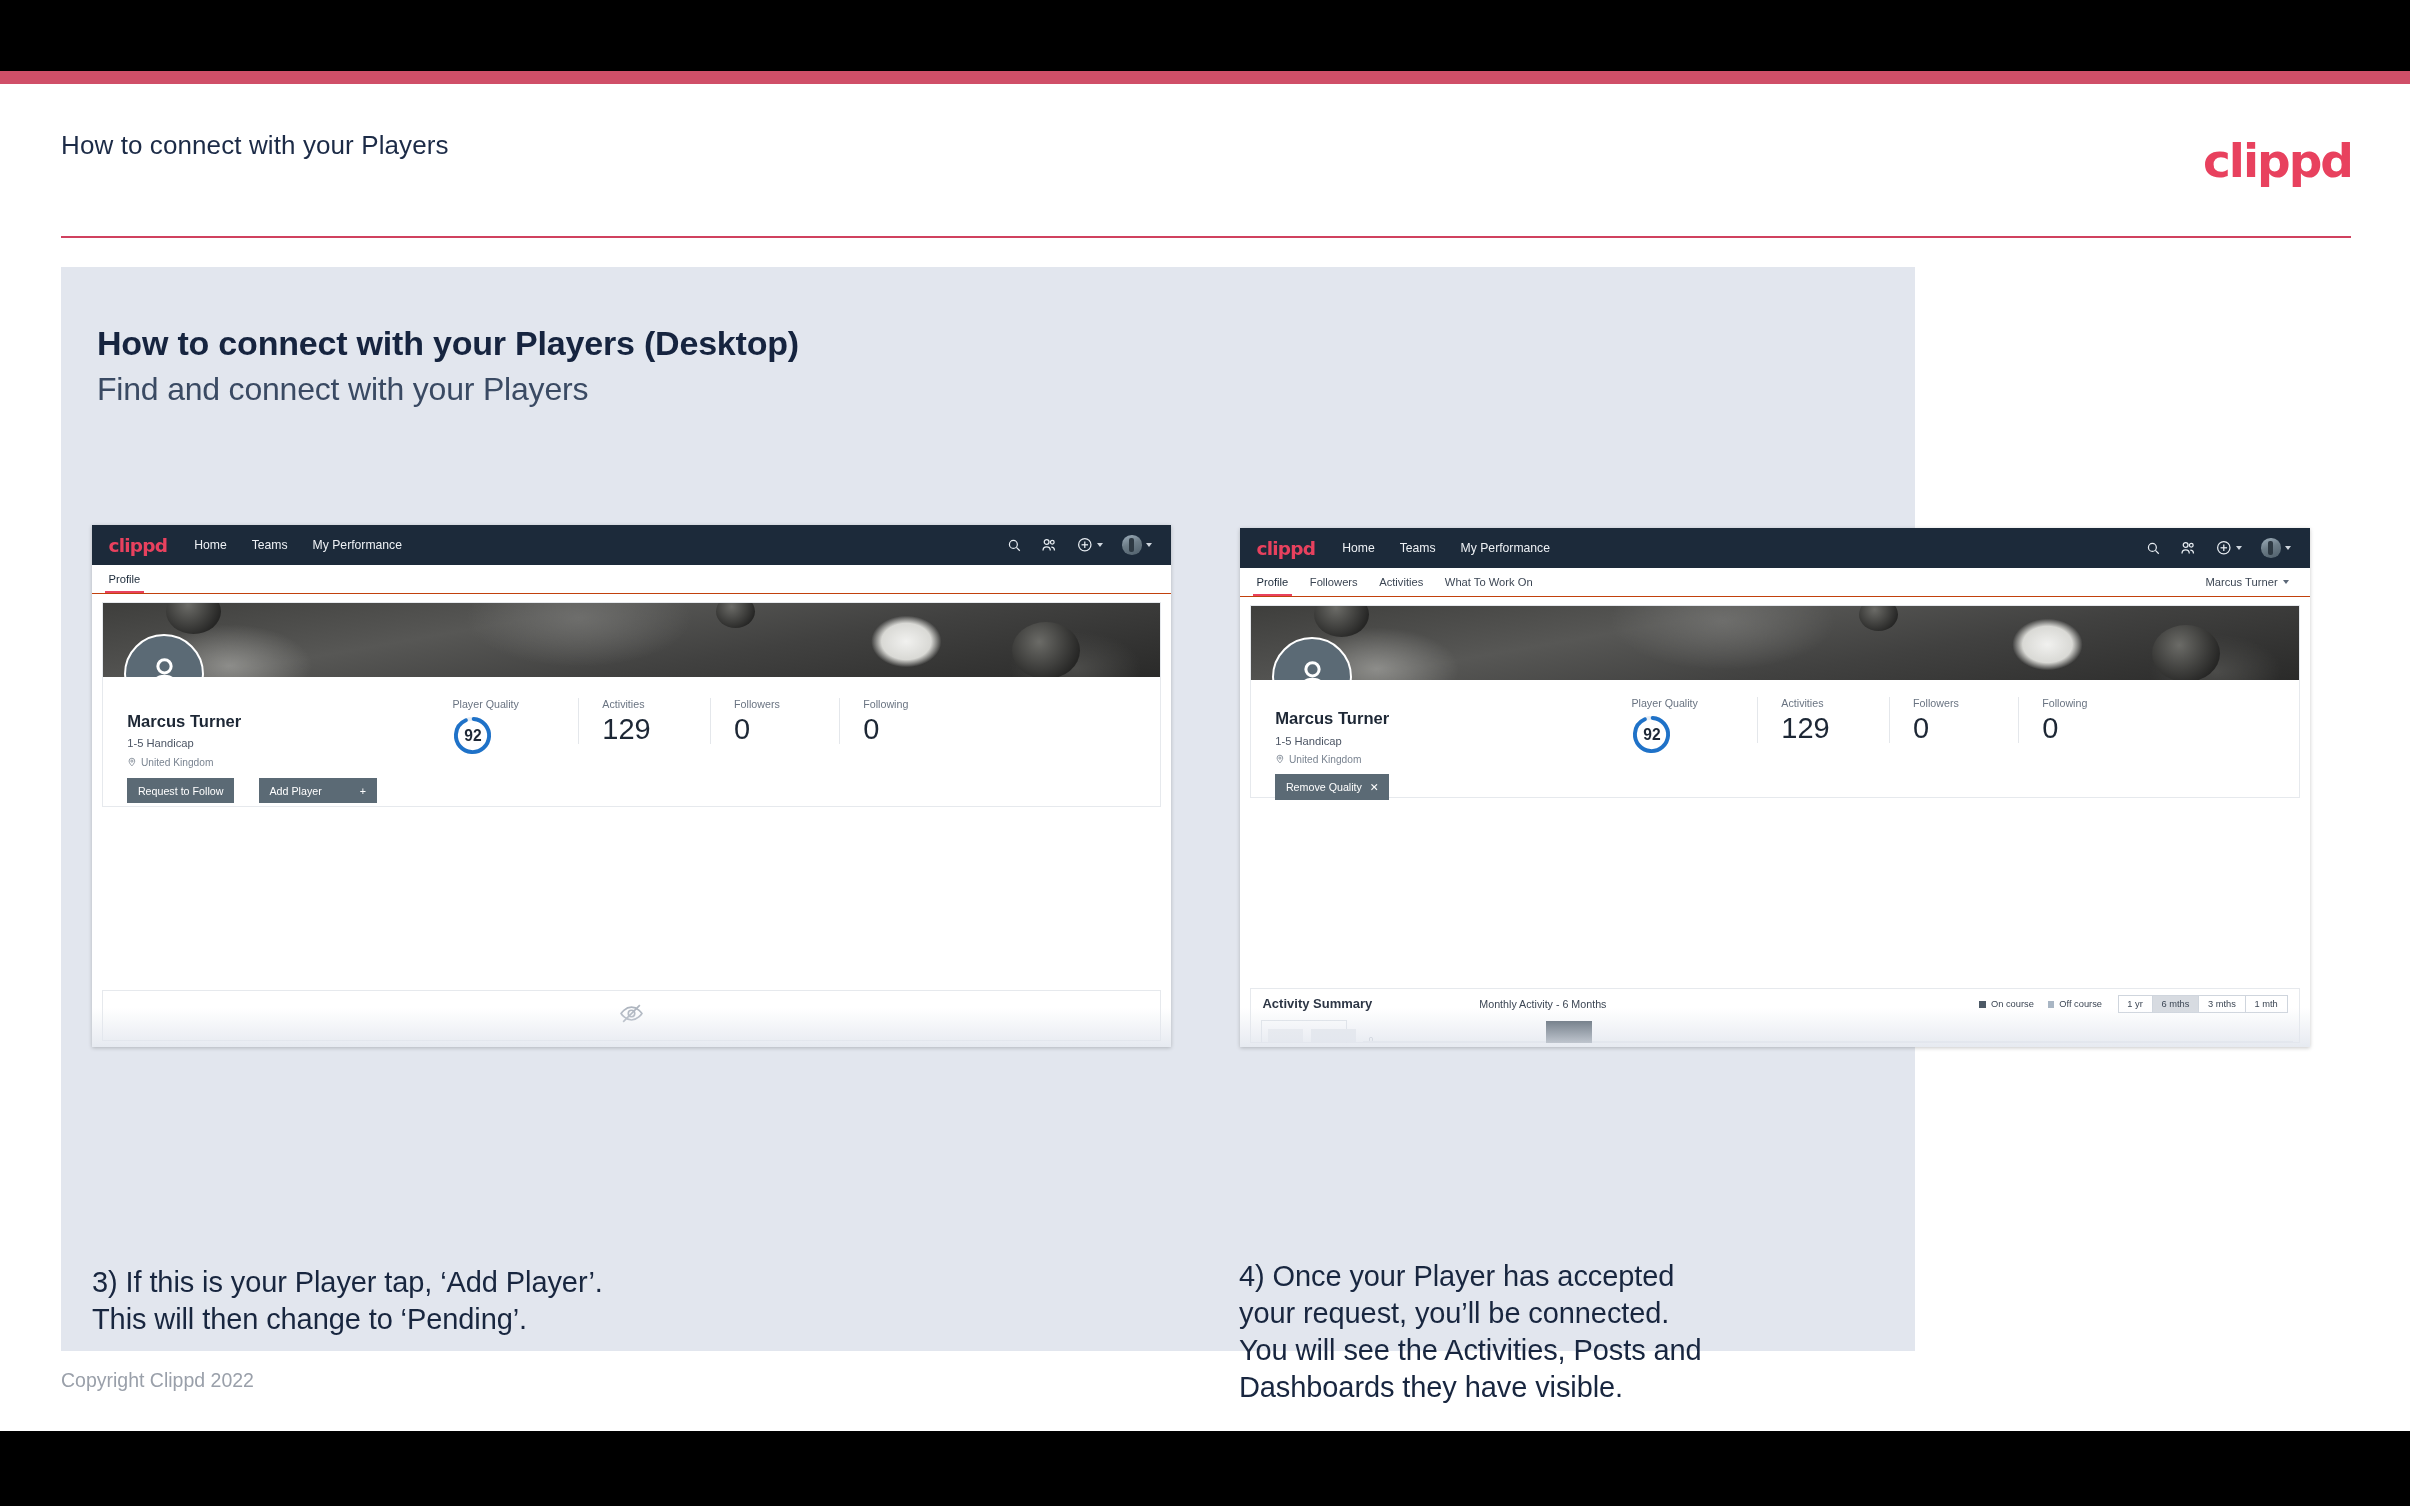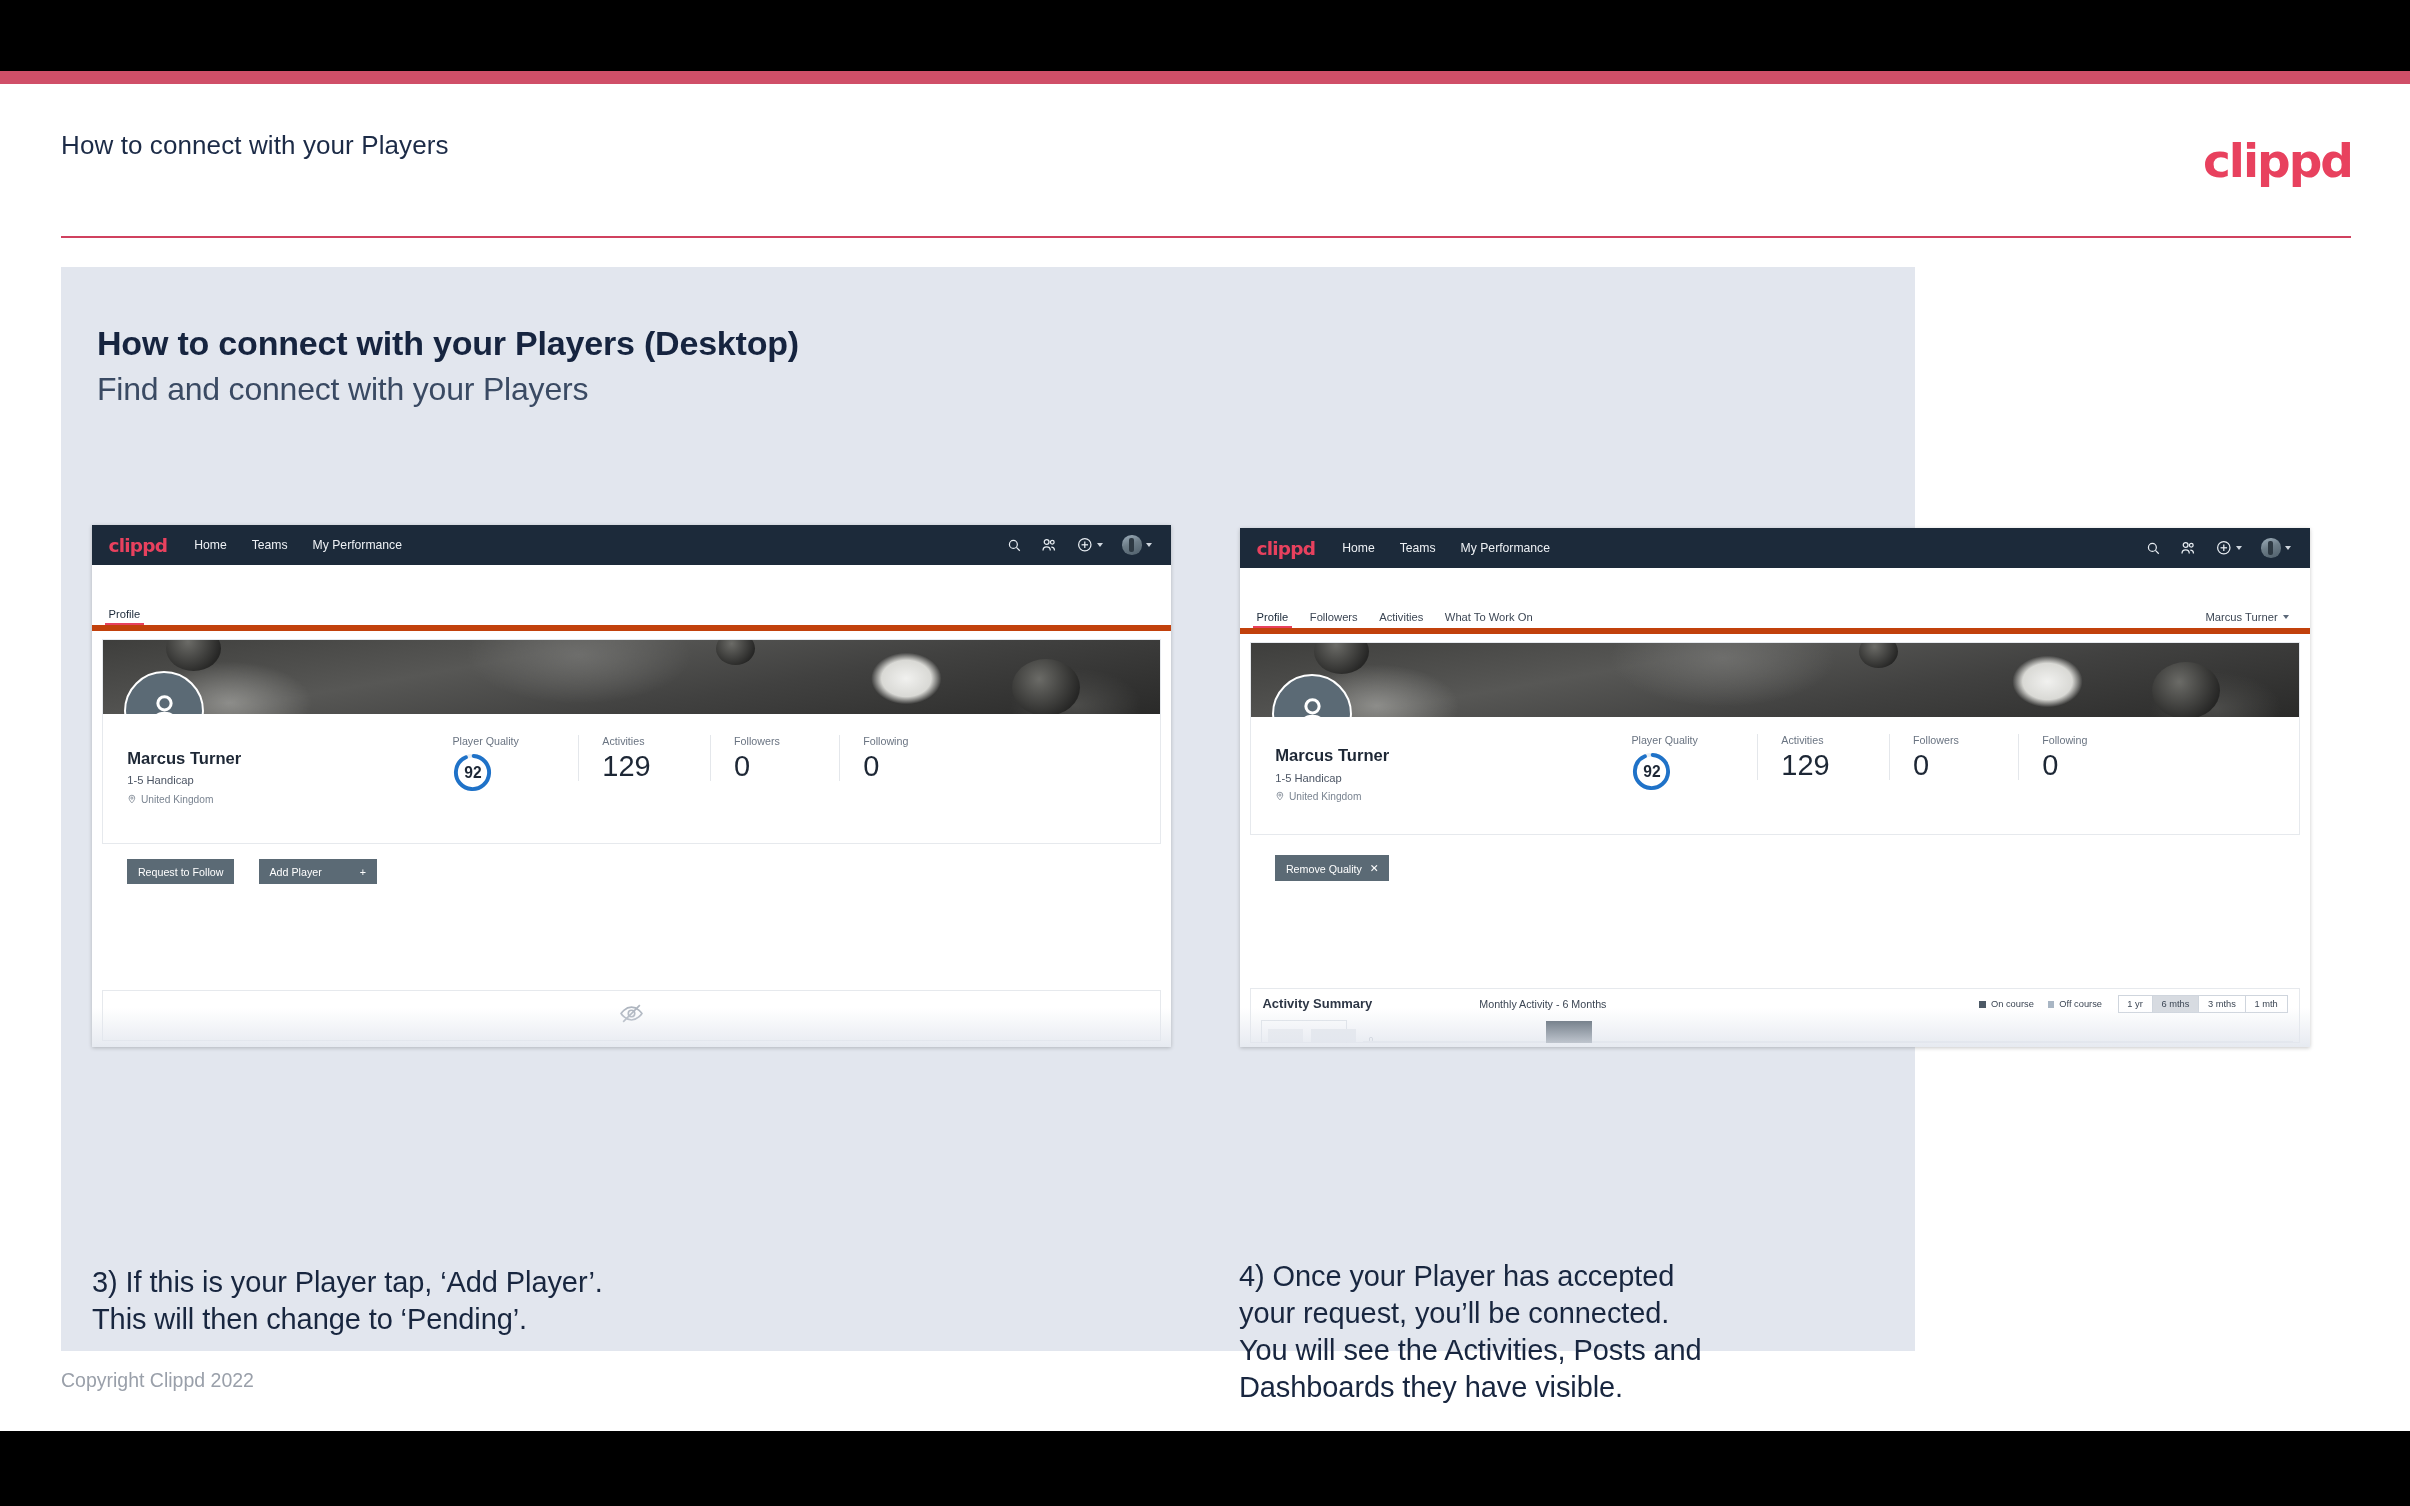--- a/index.html
+++ b/index.html
@@ -58,21 +58,21 @@
   .nav-logo { margin-left: 16.6px; font-size: 18.5px; font-weight: 800; color: #e8415e; letter-spacing: -0.8px; font-family: "DejaVu Sans", sans-serif; }
   .nav-links { display: flex; align-items: center; margin-left: 27px; gap: 25px; }
   .nav-link { font-size: 12.2px; color: #eef1f5; white-space: nowrap; }
   .nav-right { margin-left: auto; display: flex; align-items: center; gap: 19.5px; margin-right: 19.5px; }
   .nav-ico { display: flex; align-items: center; }
   .chev { width: 0; height: 0; border-left: 3.9px solid transparent; border-right: 3.9px solid transparent; border-top: 4.4px solid #cfd6de; margin-left: 3.9px; }
   .avatar-nav { width: 19.5px; height: 19.5px; border-radius: 50%; background: linear-gradient(160deg,#9fb0bd 0%,#6d7d88 45%,#4f5f6b 100%); position: relative; overflow: hidden; }
   .avatar-nav::after { content:""; position:absolute; left:6.8px; top:2.9px; width:4.9px; height:13.7px; background:#2e3a44; border-radius:2px; }
 
   
-  .tabbar { position: relative; width: 100%; height: 29px; background: #fff; border-bottom: 6px solid #c2410c; display: flex; align-items: center; margin-top: 37px; }
+  .tabbar { position: relative; width: 100%; height: 29px; background: #fff; border-bottom: 1px solid #c2410c; display: flex; align-items: center; }
   .tab { font-size: 11.2px; color: #3c4654; padding: 0 0 0 0; margin-left: 21.5px; position: relative; height: 100%; display: flex; align-items: center; white-space: nowrap; }
   .tab:first-child { margin-left: 16.6px; }
   .tab.active { color: #1c2a3a; }
   .tab.active::after { content: ""; position: absolute; left: -3.9px; right: -3.9px; bottom: 0; height: 2.4px; background: #e8415e; }
   .tabbar-right { margin-left: auto; margin-right: 21.5px; font-size: 11.2px; color: #3c4654; display: flex; align-items: center; }
   .chev-dark { width: 0; height: 0; border-left: 3.9px solid transparent; border-right: 3.9px solid transparent; border-top: 4.4px solid #5b6878; margin-left: 4.9px; }
 
   
   .profile-card { position: relative; margin: 7.8px 9.8px 0 9.8px; background: #fff; border: 1px solid #e6e9ed; }
   .cover {
@@ -92,21 +92,21 @@
     display: flex; align-items: center; justify-content: center;
   }
   .avatar-big svg { width: 43px; height: 43px; }
 
   .info-row { position: relative; height: 129px; background: #fff; }
   .p-name { position: absolute; font-size: 16.6px; font-weight: 700; color: #1d2735; }
   .p-handicap { position: absolute; font-size: 11.2px; color: #4c5564; }
   .p-loc { position: absolute; font-size: 10.2px; color: #7a8491; display: flex; align-items: center; gap: 3.9px; }
   .btn-dark {
     position: absolute; background: #5b6a75; color: #fff; font-size: 10.7px;
-    padding: 6.8px 10.7px; display: inline-flex; align-items: flex-end; gap: 7.8px; white-space: nowrap; margin-top: 44px;
+    padding: 6.8px 10.7px; display: inline-flex; align-items: center; gap: 7.8px; white-space: nowrap;
   }
 
   
   .stats { position: absolute; display: flex; align-items: flex-start; }
   .stat { position: relative; padding: 0 0 0 21.5px; }
   .stat + .stat { border-left: 1px solid #e4e7eb; }
   .stat-label { font-size: 10.7px; color: #6a7482; margin-bottom: 4.9px; white-space: nowrap; }
   .stat-value { font-size: 29px; font-weight: 400; color: #1d2735; line-height: 1; }
   .ring { position: relative; width: 41px; height: 41px; }
   .ring svg { position: absolute; left: 0; top: 0; }

